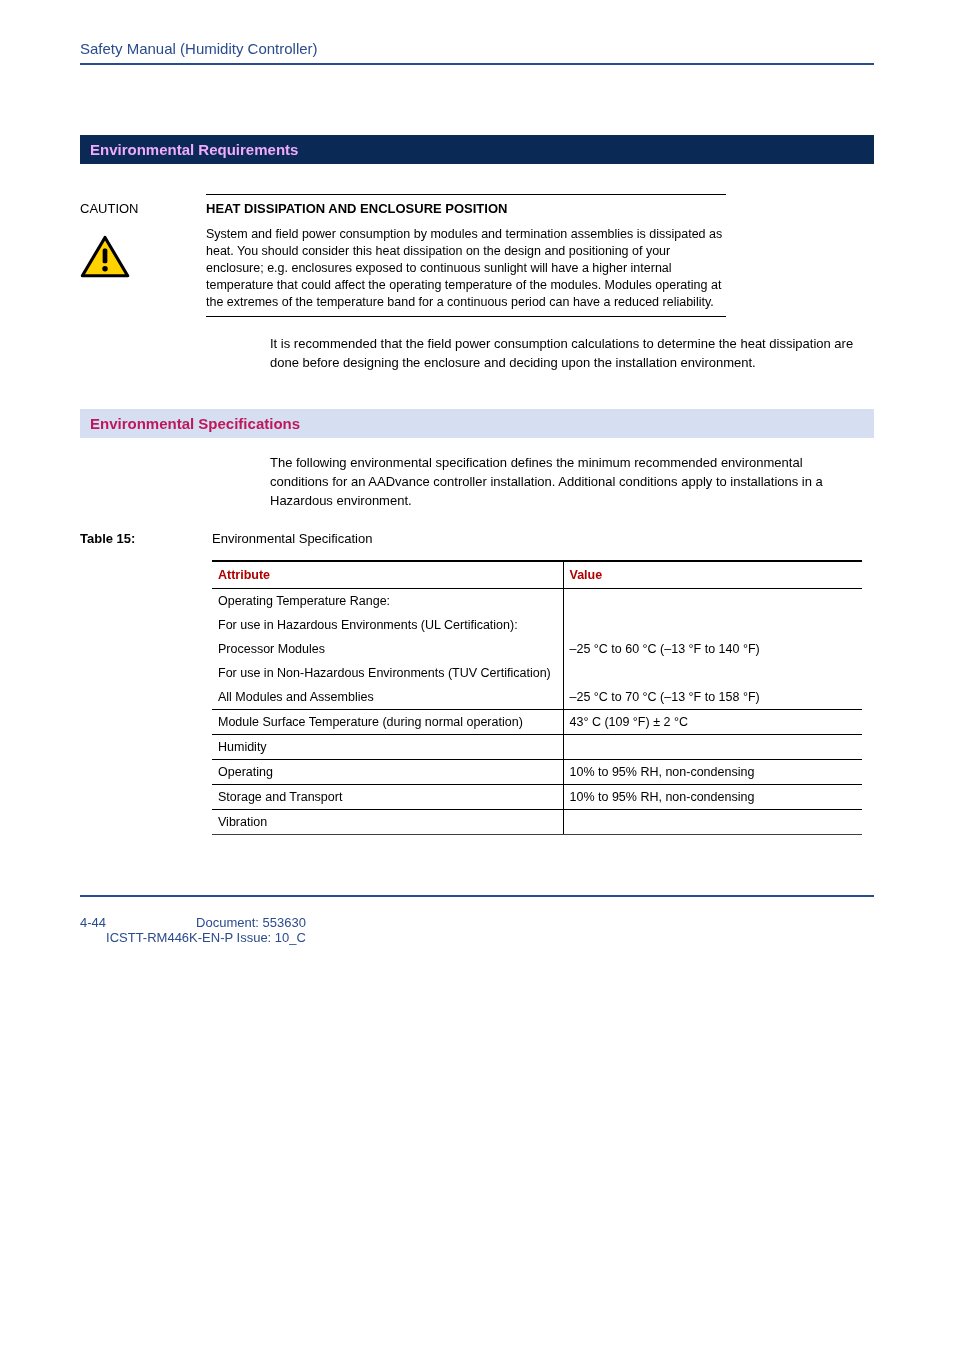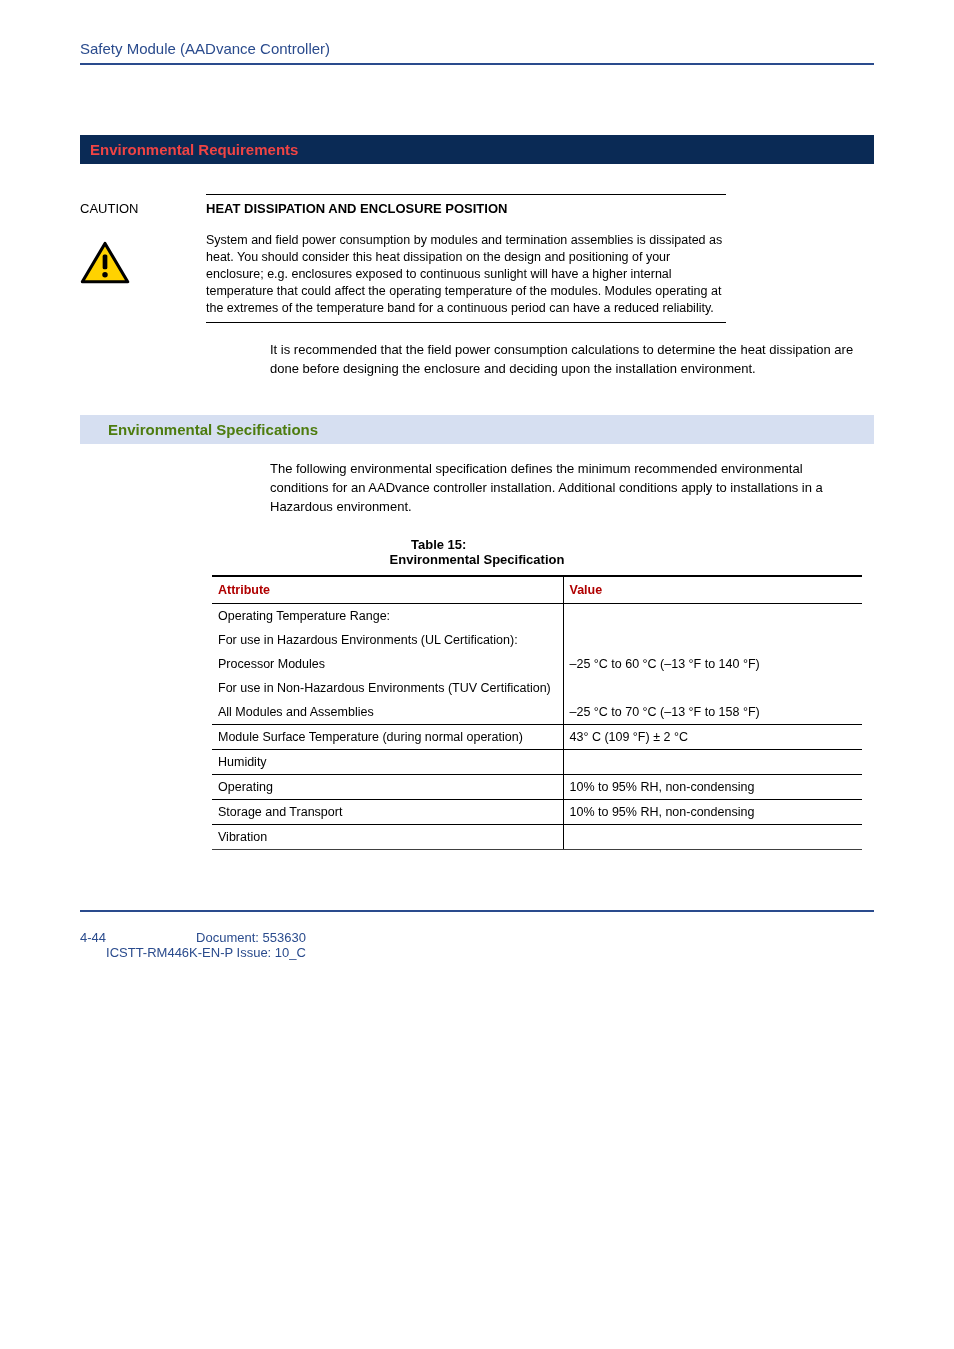--- a/index.html
+++ b/index.html
@@ -21,32 +21,32 @@
     font-size: 15px;
     margin-bottom: 6px;
   }
   .header-rule {
     border: none;
     border-top: 2px solid #2a4b8d;
     margin: 0 0 70px 0;
   }
   .section-bar {
     background: #0a2a55;
-    color: #ef4444;
+    color: #f0abfc;
     font-size: 15px;
     font-weight: bold;
     padding: 6px 10px;
     margin-bottom: 30px;
   }
   .sub-section-bar {
     background: #d6dff1;
-    color: #4d7c0f;
+    color: #be185d;
     font-size: 15px;
     font-weight: bold;
-    padding: 6px 28px;
+    padding: 6px 10px;
     margin: 0 0 16px 0;
   }
   .caution-block {
     margin-left: 0;
   }
   .caution-rule {
     border: none;
     border-top: 1px solid #000;
     margin: 0 0 6px 126px;
     width: 520px;
@@ -65,21 +65,21 @@
     width: 126px;
     font-weight: normal;
     font-size: 13px;
     font-family: "Arial", sans-serif;
     padding-top: 0;
   }
   .caution-heading {
     font-weight: bold;
     font-size: 13px;
     font-family: "Arial", sans-serif;
-    margin-bottom: 16px;
+    margin-bottom: 10px;
   }
   .caution-body {
     font-size: 12.5px;
     line-height: 1.35;
     font-family: "Arial", sans-serif;
     max-width: 520px;
   }
   .caution-icon {
     width: 50px;
     height: 46px;
@@ -91,30 +91,29 @@
     font-size: 13px;
     line-height: 1.45;
     font-family: "Arial", sans-serif;
     max-width: 590px;
     margin-top: 18px;
     margin-bottom: 36px;
   }
   .table-label-row {
     display: flex;
     align-items: center;
-    margin-bottom: 8px;
-    flex-direction: column;
+    margin-bottom: 14px;
   }
   .table-label {
     width: 132px;
     font-weight: bold;
     font-size: 13px;
   }
   .table-caption {
-    font-weight: bold;
+    font-weight: normal;
     font-size: 13px;
   }
   .spec-table {
     margin-left: 132px;
     border-collapse: collapse;
     width: 650px;
     font-family: "Arial", sans-serif;
     font-size: 12.5px;
   }
   .spec-table th {
@@ -168,21 +167,21 @@
   }
   .footer-spacer {
     height: 60px;
   }
 </style>
 </head>
 <body>
 
 <div class="page">
 
-  <div class="header-title">Safety Module (AADvance Controller)</div>
+  <div class="header-title">Safety Manual (Humidity Controller)</div>
   <hr class="header-rule">
 
   <div class="section-bar">Environmental Requirements</div>
 
   <div class="caution-block">
     <hr class="caution-rule">
     <div class="caution-row">
       <div class="caution-label">CAUTION</div>
       <div>
         <div class="caution-heading">HEAT DISSIPATION AND ENCLOSURE POSITION</div>

